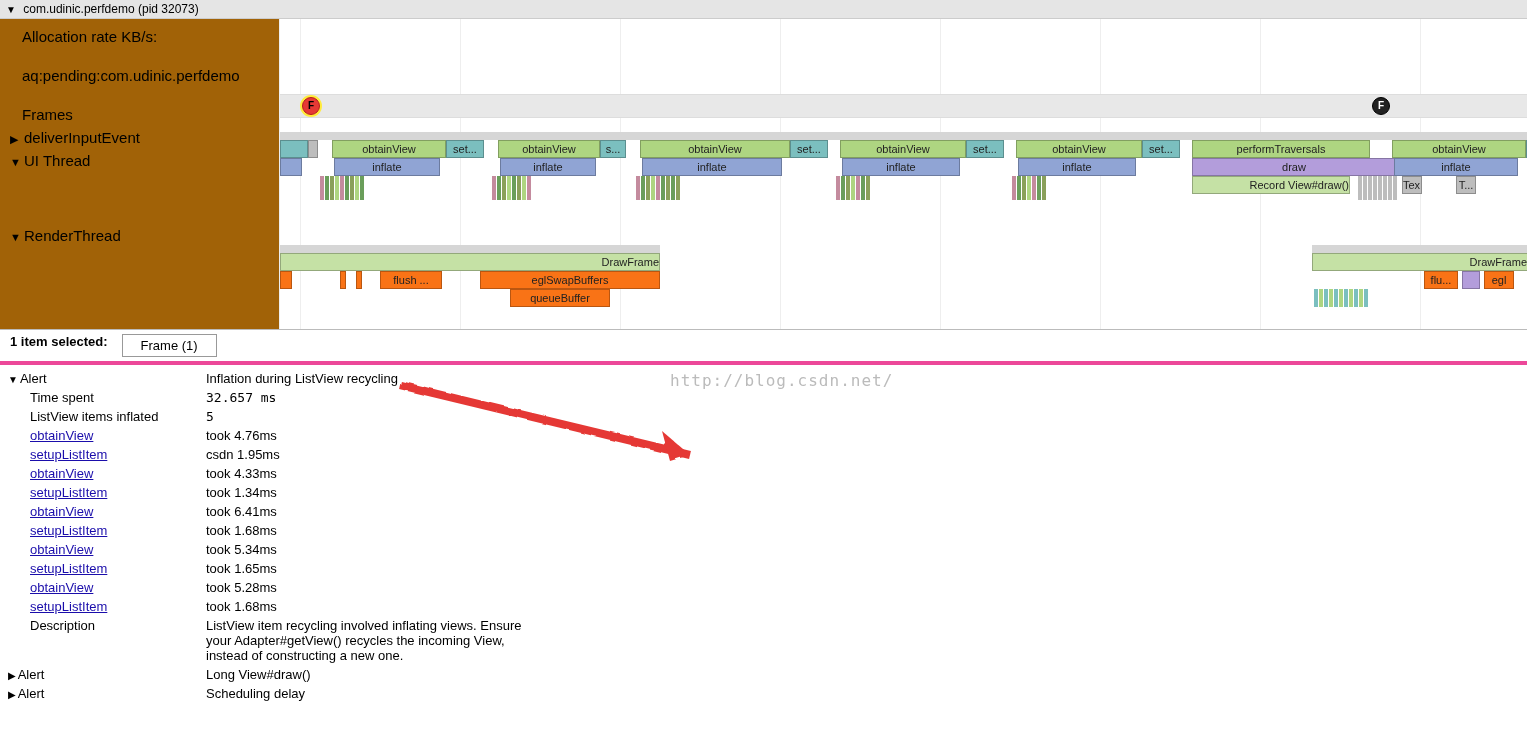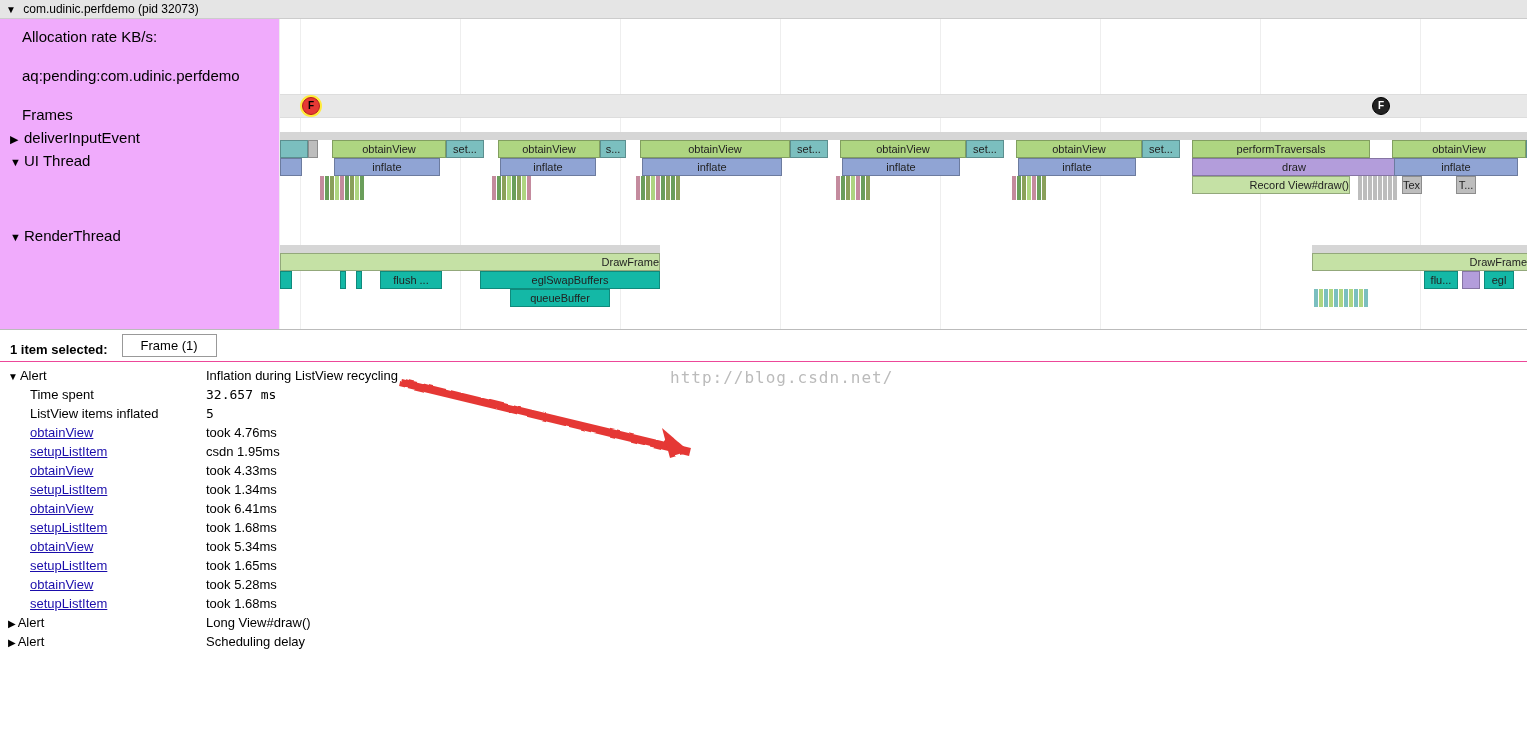--- a/index.html
+++ b/index.html
@@ -1,19 +1,19 @@
 <!DOCTYPE html>
 <html><head>
 <meta charset="utf-8">
 <style>
   html,body{margin:0;padding:0;font-family:Arial,Helvetica,sans-serif;font-size:13px;color:#000;background:#fff;width:1527px;}
   .top-header{background:#e5e5e5;border-bottom:1px solid #ccc;padding:2px 6px;font-size:12px;}
   .top-header .arrow{font-size:10px;margin-right:4px;}
   .main-layout{display:flex;height:310px;border-bottom:1px solid #bbb;}
-  .sidebar{width:280px;background:#f0abfc;padding:6px 10px;box-sizing:border-box;border-right:1px solid #eee;}
+  .sidebar{width:280px;background:#a16207;padding:6px 10px;box-sizing:border-box;border-right:1px solid #eee;}
   .sidebar .row{padding:3px 0;font-size:15px;}
   .sidebar .arrow{font-size:11px;margin-right:4px;display:inline-block;width:10px;}
   .sidebar .indent{padding-left:12px;}
   .timeline{flex:1;position:relative;background:#fff;overflow:hidden;}
   
   .grid-line{position:absolute;top:0;bottom:0;width:1px;background:#eee;}
   
   .frames-row{position:absolute;top:75px;left:0;right:0;height:22px;background:#e8e8e8;border-top:1px solid #ddd;border-bottom:1px solid #ddd;}
   .frames-row .marker{position:absolute;top:2px;width:16px;height:16px;border-radius:50%;border:1px solid #000;font-size:10px;line-height:16px;text-align:center;font-weight:bold;}
   .marker.red{background:#e53935;border-color:#b71c1c;box-shadow:0 0 0 2px #ffeb3b;}
@@ -22,27 +22,27 @@
   .blk{position:absolute;height:18px;box-sizing:border-box;border:1px solid rgba(0,0,0,.25);font-size:11px;line-height:16px;text-align:center;color:#222;overflow:hidden;white-space:nowrap;}
   .c-green{background:#aed581;}
   .c-blue{background:#90a4d4;}
   .c-teal{background:#7bbfbf;}
   .c-darkgreen{background:#6a9e5b;}
   .c-purple{background:#b39ddb;}
   .c-lime{background:#c5e1a5;text-align:right;}
   .c-pink{background:#c48b9e;}
   .c-olive{background:#8aa05a;}
   .c-grey{background:#bdbdbd;}
-  .c-dkgrey{background:#14b8a6;}
+  .c-dkgrey{background:#f97316;}
   .c-ltgrey{background:#d6d6d6;}
   
   .bars{position:absolute;height:24px;}
   .bars span{display:inline-block;height:100%;width:4px;margin-right:1px;}
   
-  .sel-header{padding:4px 10px;border-bottom:1px solid #ec4899;display:flex;align-items:flex-end;gap:14px;font-size:13px;}
+  .sel-header{padding:4px 10px;border-bottom:4px solid #ec4899;display:flex;align-items:flex-start;gap:14px;font-size:13px;}
   .sel-header .tab{border:1px solid #999;padding:3px 18px;background:#fff;}
   .detail{padding:4px 0 20px 0;position:relative;}
   .detail table{border-collapse:collapse;font-size:13px;}
   .detail td{padding:2px 8px;vertical-align:top;}
   .detail td.k{width:160px;padding-left:8px;}
   .detail td.k a{color:#1a0dab;text-decoration:underline;}
   .detail td.k.ind{padding-left:30px;}
   .detail .tri{font-size:10px;margin-right:2px;}
   .mono{font-family:Menlo,Consolas,monospace;}
   
@@ -221,20 +221,24 @@
           <td>took 1.65ms</td>
         </tr>
     <tr>
           <td class="k ind"><a>obtainView</a></td>
           <td>took 5.28ms</td>
         </tr>
     <tr>
           <td class="k ind"><a>setupListItem</a></td>
           <td>took 1.68ms</td>
         </tr>
+    <tr>
+      <td class="k ind">Description</td>
+      <td style="max-width:340px">ListView item recycling involved inflating views. Ensure your Adapter#getView() recycles the incoming View, instead of constructing a new one.</td>
+    </tr>
     <tr>
       <td class="k"><span class="tri">▶</span><span>Alert</span></td>
       <td>Long View#draw()</td>
     </tr>
     <tr>
       <td class="k"><span class="tri">▶</span><span>Alert</span></td>
       <td>Scheduling delay</td>
     </tr>
   </tbody>
     </table>

